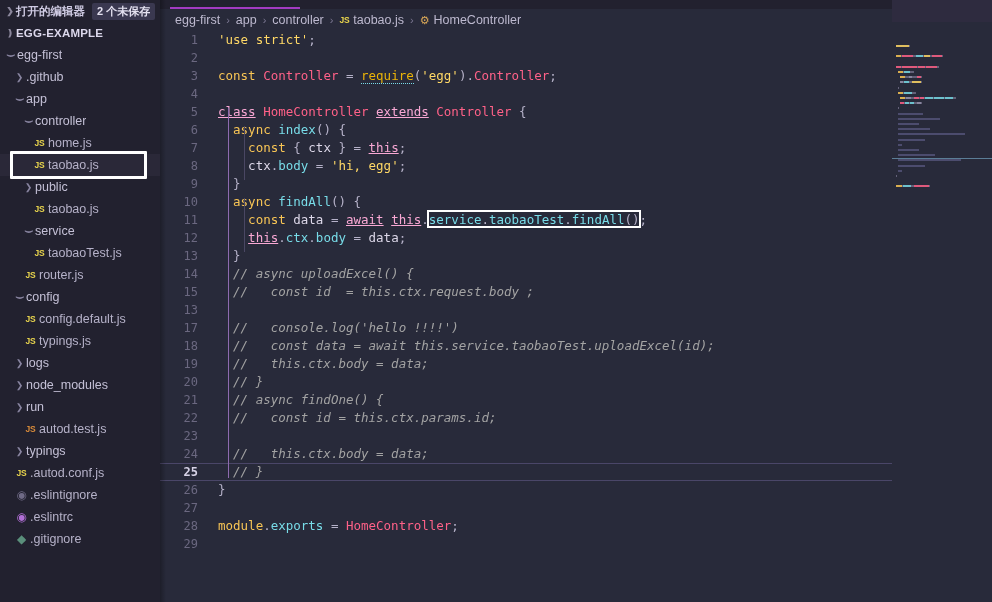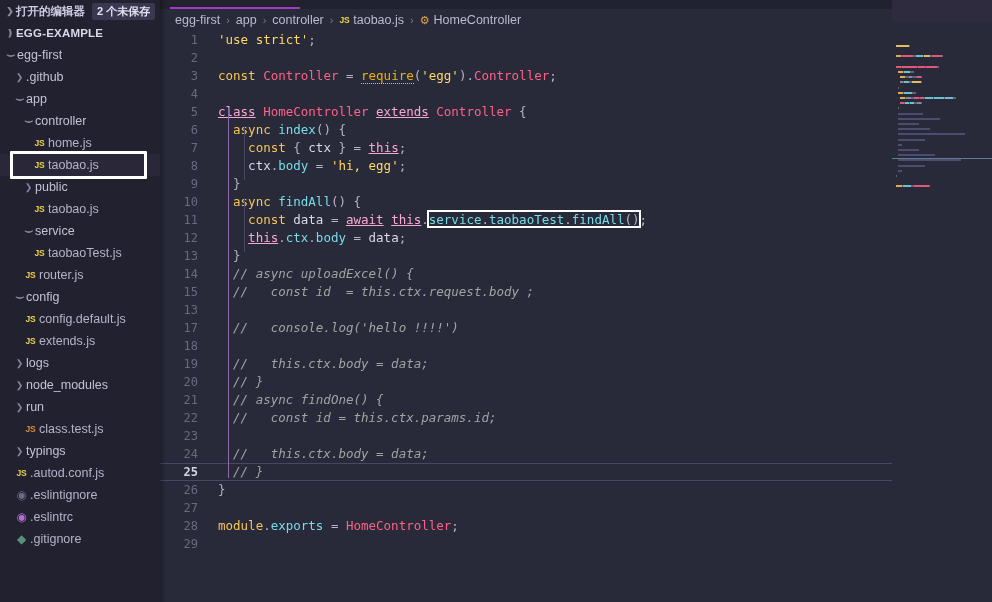--- a/index.html
+++ b/index.html
@@ -205,37 +205,37 @@
         <div class="row folder" style="padding-left: 13px;">
           <span class="chev" style="transform: rotate(90deg); font-size: 9px;">❫</span>
           <span class="lbl">config</span>
         </div>
         <div class="row file" style="padding-left: 22px;">
           <span class="ficon js">JS</span>
           <span class="lbl">config.default.js</span>
         </div>
         <div class="row file" style="padding-left: 22px;">
           <span class="ficon js">JS</span>
-          <span class="lbl">extends.js</span>
+          <span class="lbl">typings.js</span>
         </div>
         <div class="row folder" style="padding-left: 13px;">
           <span class="chev">❯</span>
           <span class="lbl">logs</span>
         </div>
         <div class="row folder" style="padding-left: 13px;">
           <span class="chev">❯</span>
           <span class="lbl">node_modules</span>
         </div>
         <div class="row folder" style="padding-left: 13px;">
           <span class="chev">❯</span>
           <span class="lbl">run</span>
         </div>
         <div class="row file" style="padding-left: 22px;">
           <span class="ficon jstest">JS</span>
-          <span class="lbl">class.test.js</span>
+          <span class="lbl">autod.test.js</span>
         </div>
         <div class="row folder" style="padding-left: 13px;">
           <span class="chev">❯</span>
           <span class="lbl">typings</span>
         </div>
         <div class="row file" style="padding-left: 13px;">
           <span class="ficon js">JS</span>
           <span class="lbl">.autod.conf.js</span>
         </div>
         <div class="row file" style="padding-left: 13px;">
@@ -287,21 +287,21 @@
           <div class="code-line" style="position: absolute; left: 0px; right: 0px; top: 126px;"><span class="ln">8</span><span class="ctext">    <span class="t-white">ctx</span><span class="t-punc">.</span><span class="t-cyan">body</span><span class="t-punc"> </span><span class="t-punc">=</span><span class="t-punc"> </span><span class="t-str">'hi, egg'</span><span class="t-punc">;</span></span></div>
           <div class="code-line" style="position: absolute; left: 0px; right: 0px; top: 144px;"><span class="ln">9</span><span class="ctext">  <span class="t-punc">}</span></span></div>
           <div class="code-line" style="position: absolute; left: 0px; right: 0px; top: 162px;"><span class="ln">10</span><span class="ctext">  <span class="t-kw2">async</span><span class="t-punc"> </span><span class="t-cyan">findAll</span><span class="t-punc">(</span><span class="t-punc">)</span><span class="t-punc"> </span><span class="t-punc">{</span></span></div>
           <div class="code-line" style="position: absolute; left: 0px; right: 0px; top: 180px;"><span class="ln">11</span><span class="ctext">    <span class="t-kw2">const</span><span class="t-punc"> </span><span class="t-white">data</span><span class="t-punc"> </span><span class="t-punc">=</span><span class="t-punc"> </span><span class="t-kw">await</span><span class="t-punc"> </span><span class="t-kw">this</span><span class="t-punc">.</span><span class="t-cyan">service</span><span class="t-punc">.</span><span class="t-cyan">taobaoTest</span><span class="t-punc">.</span><span class="t-cyan">findAll</span><span class="t-punc">(</span><span class="t-punc">)</span><span class="t-punc">;</span></span></div>
           <div class="code-line" style="position: absolute; left: 0px; right: 0px; top: 198px;"><span class="ln">12</span><span class="ctext">    <span class="t-kw">this</span><span class="t-punc">.</span><span class="t-cyan">ctx</span><span class="t-punc">.</span><span class="t-cyan">body</span><span class="t-punc"> </span><span class="t-punc">=</span><span class="t-punc"> </span><span class="t-white">data</span><span class="t-punc">;</span></span></div>
           <div class="code-line" style="position: absolute; left: 0px; right: 0px; top: 216px;"><span class="ln">13</span><span class="ctext">  <span class="t-punc">}</span></span></div>
           <div class="code-line" style="position: absolute; left: 0px; right: 0px; top: 234px;"><span class="ln">14</span><span class="ctext">  <span class="t-cmt">// async uploadExcel() {</span></span></div>
           <div class="code-line" style="position: absolute; left: 0px; right: 0px; top: 252px;"><span class="ln">15</span><span class="ctext">  <span class="t-cmt">//   const id  = this.ctx.request.body ;</span></span></div>
           <div class="code-line" style="position: absolute; left: 0px; right: 0px; top: 270px;"><span class="ln">13</span></div>
           <div class="code-line" style="position: absolute; left: 0px; right: 0px; top: 288px;"><span class="ln">17</span><span class="ctext">  <span class="t-cmt">//   console.log('hello !!!!')</span></span></div>
-          <div class="code-line" style="position: absolute; left: 0px; right: 0px; top: 306px;"><span class="ln">18</span></div>
+          <div class="code-line" style="position: absolute; left: 0px; right: 0px; top: 306px;"><span class="ln">18</span><span class="ctext">  <span class="t-cmt">//   const data = await this.service.taobaoTest.uploadExcel(id);</span></span></div>
           <div class="code-line" style="position: absolute; left: 0px; right: 0px; top: 324px;"><span class="ln">19</span><span class="ctext">  <span class="t-cmt">//   this.ctx.body = data;</span></span></div>
           <div class="code-line" style="position: absolute; left: 0px; right: 0px; top: 342px;"><span class="ln">20</span><span class="ctext">  <span class="t-cmt">// }</span></span></div>
           <div class="code-line" style="position: absolute; left: 0px; right: 0px; top: 360px;"><span class="ln">21</span><span class="ctext">  <span class="t-cmt">// async findOne() {</span></span></div>
           <div class="code-line" style="position: absolute; left: 0px; right: 0px; top: 378px;"><span class="ln">22</span><span class="ctext">  <span class="t-cmt">//   const id = this.ctx.params.id;</span></span></div>
           <div class="code-line" style="position: absolute; left: 0px; right: 0px; top: 396px;"><span class="ln">23</span></div>
           <div class="code-line" style="position: absolute; left: 0px; right: 0px; top: 414px;"><span class="ln">24</span><span class="ctext">  <span class="t-cmt">//   this.ctx.body = data;</span></span></div>
           <div class="code-line active" style="position: absolute; left: 0px; right: auto; top: 432px; width: 885px;"><span class="ln">25</span><span class="ctext">  <span class="t-cmt">// }</span></span></div>
           <div class="code-line" style="position: absolute; left: 0px; right: 0px; top: 450px;"><span class="ln">26</span><span class="ctext"><span class="t-punc">}</span></span></div>
           <div class="code-line" style="position: absolute; left: 0px; right: 0px; top: 468px;"><span class="ln">27</span><span class="ctext"></span></div>
           <div class="code-line" style="position: absolute; left: 0px; right: 0px; top: 486px;"><span class="ln">28</span><span class="ctext"><span class="t-kw2">module</span><span class="t-punc">.</span><span class="t-cyan">exports</span><span class="t-punc"> </span><span class="t-punc">=</span><span class="t-punc"> </span><span class="t-pink">HomeController</span><span class="t-punc">;</span></span></div>

